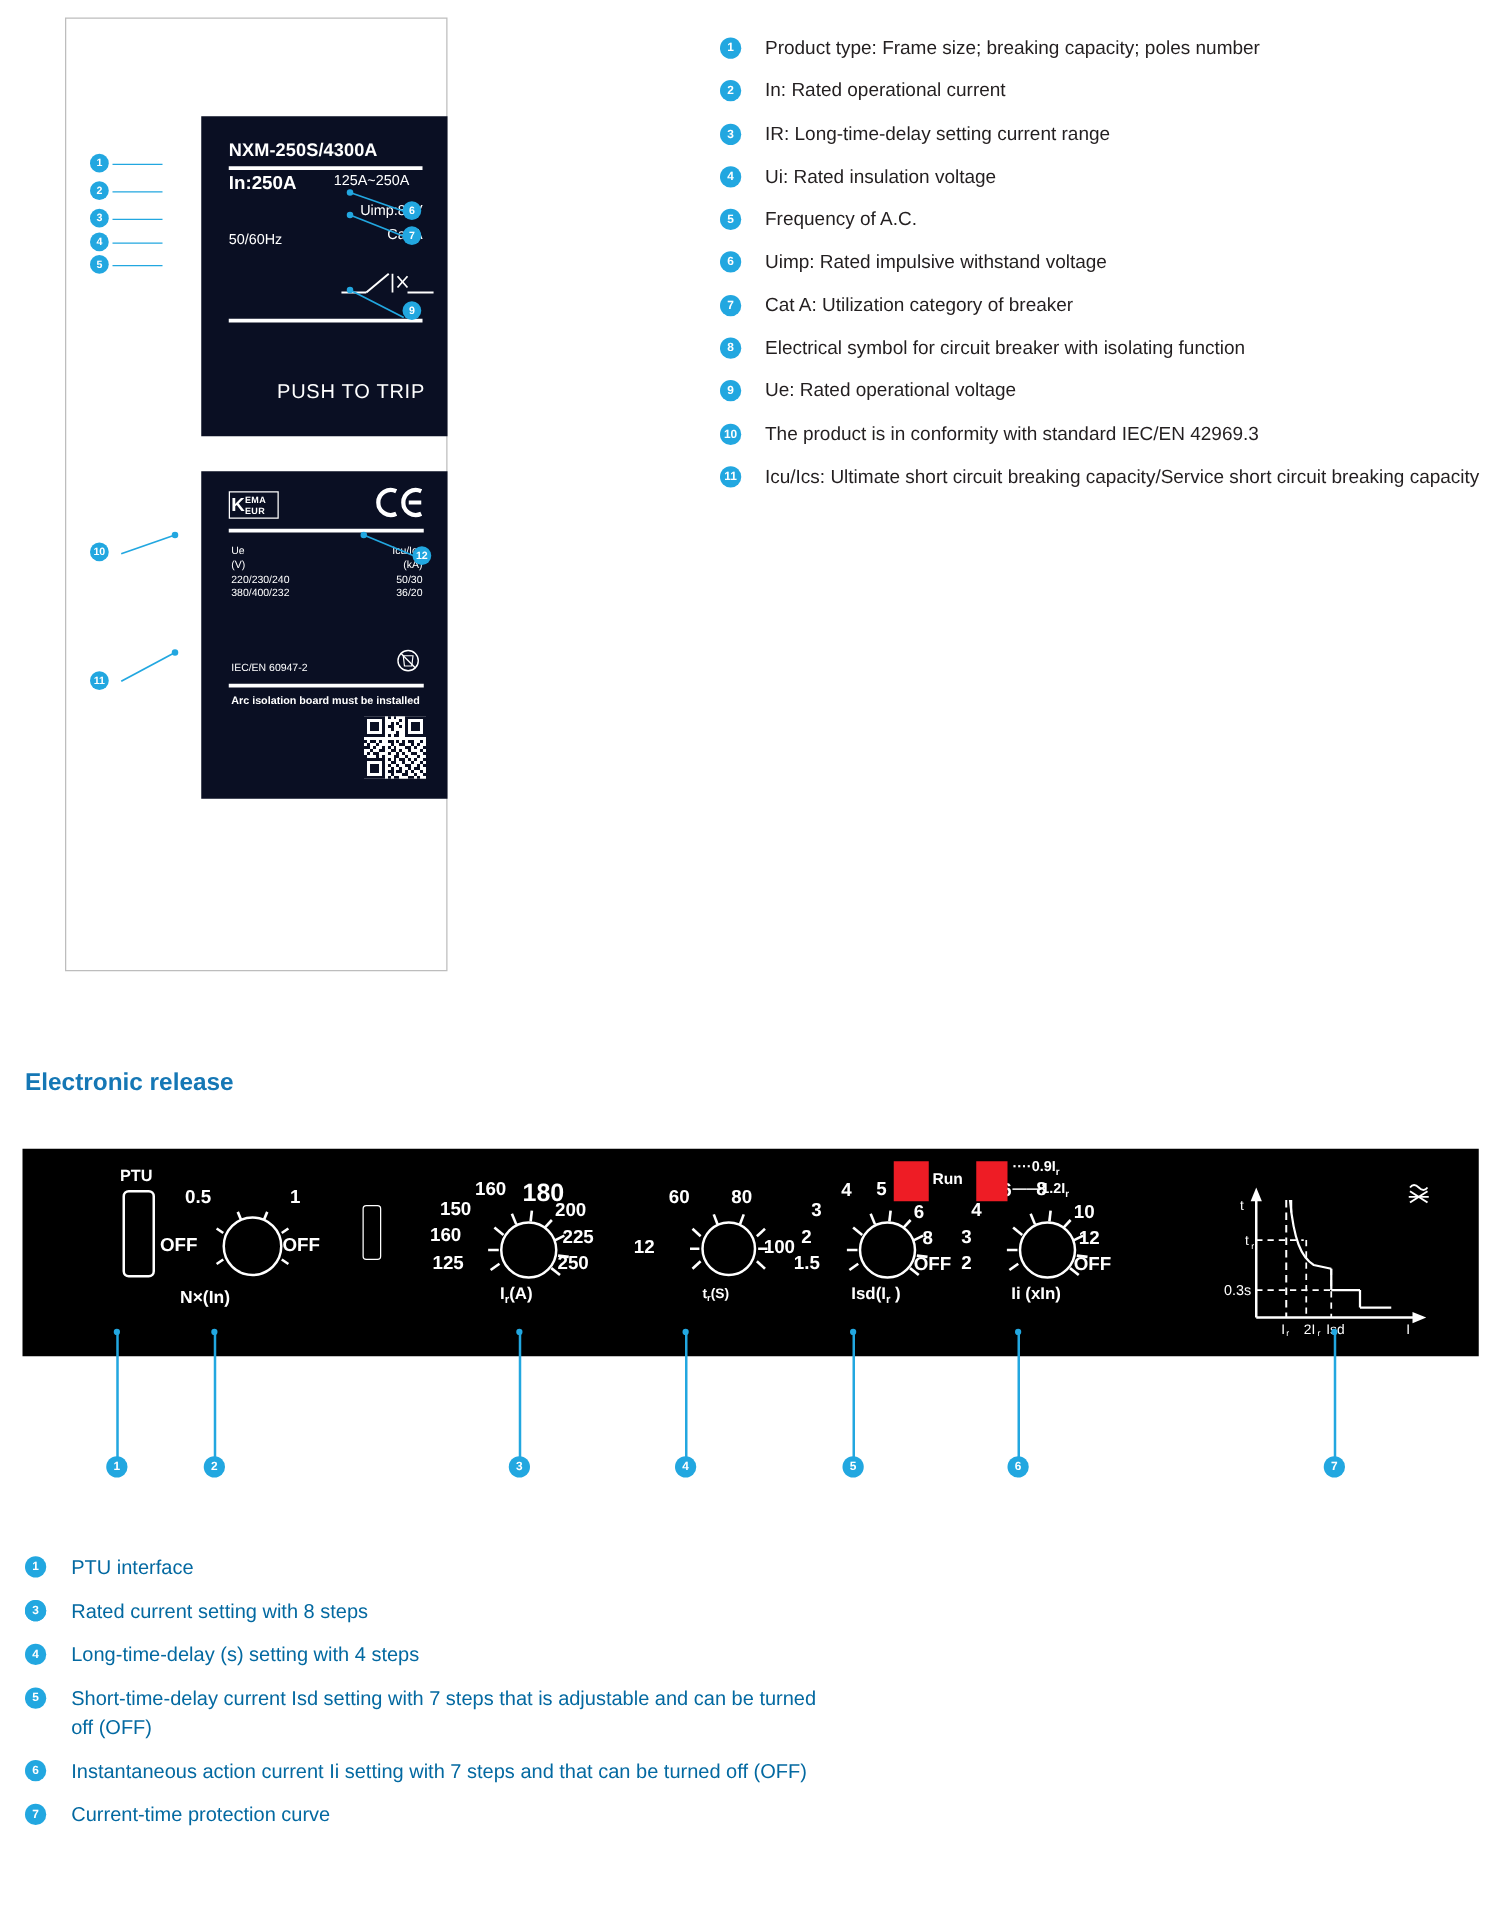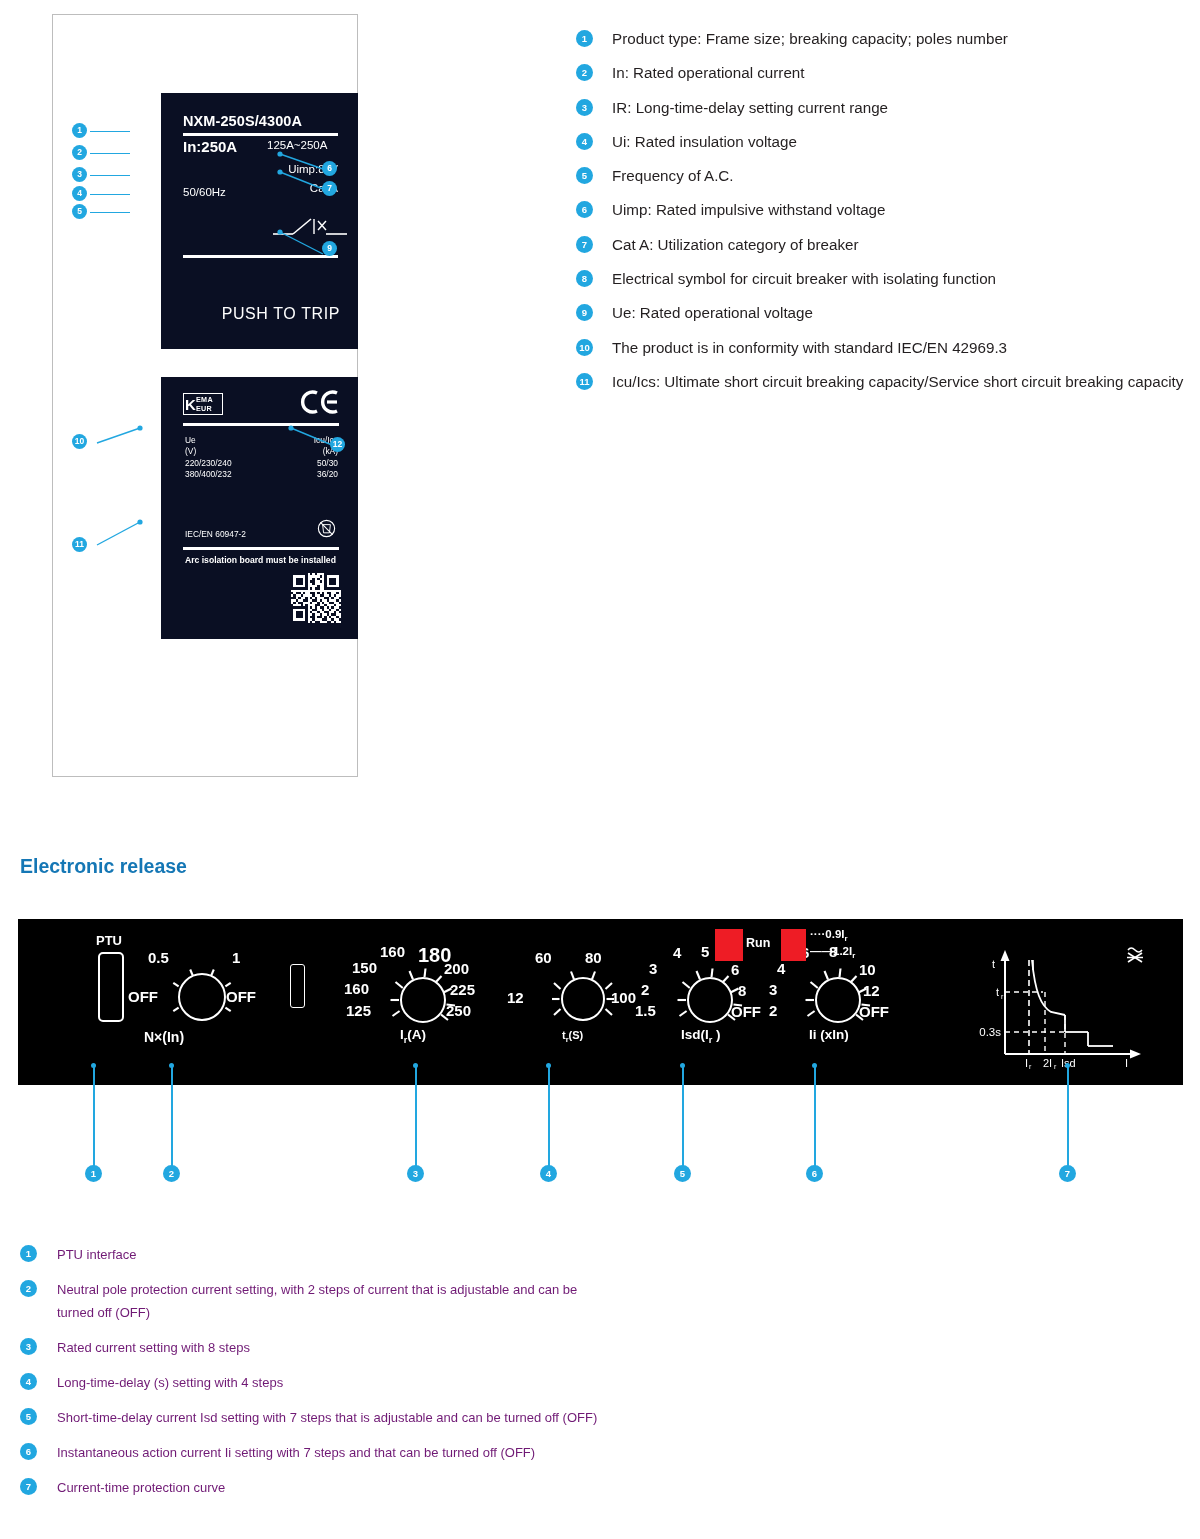--- a/index.html
+++ b/index.html
@@ -138,21 +138,21 @@
 
   
   #legend-bottom { position:absolute; left:20px; top:1243px; width:720px; }
   .lb-row { position:relative; margin-bottom:12px; padding-left:37px; }
   .lb-num {
     position:absolute; left:0; top:2px;
     width:17px; height:17px; border-radius:50%;
     background:#22a7e0; color:#fff; font-size:9.5px; font-weight:bold;
     display:flex; align-items:center; justify-content:center;
   }
-  .lb-txt { font-size:13px; line-height:23px; color:#701a75; }
+  .lb-txt { font-size:16px; line-height:23px; color:#0369a1; }
   sub { font-size:.68em; }
 </style>
 </head>
 <body>
 
 <div id="nameplate-frame">
 
   <div class="plate" id="plate-upper">
     <div class="plate-inner">
       <div id="plate-title">NXM-250S/4300A</div>
@@ -613,21 +613,20 @@
 <div class="lead-v" style="left:1067px; top:1065px; height:106px;"></div>
 <div class="bub" style="left:1059px; top:1165px;">7</div>
 
 <div id="legend-bottom">
   <div class="lb-row">
     <span class="lb-num">1</span>
     <span class="lb-txt">PTU interface</span>
   </div>
   <div class="lb-row">
     <span class="lb-num">2</span>
-    <span class="lb-txt" style="display:block; width:540px;">Neutral pole protection current setting, with 2 steps of current that is adjustable and can be turned off (OFF)</span>
   </div>
   <div class="lb-row">
     <span class="lb-num">3</span>
     <span class="lb-txt">Rated current setting with 8 steps</span>
   </div>
   <div class="lb-row">
     <span class="lb-num">4</span>
     <span class="lb-txt">Long-time-delay (s) setting with 4 steps</span>
   </div>
   <div class="lb-row">

